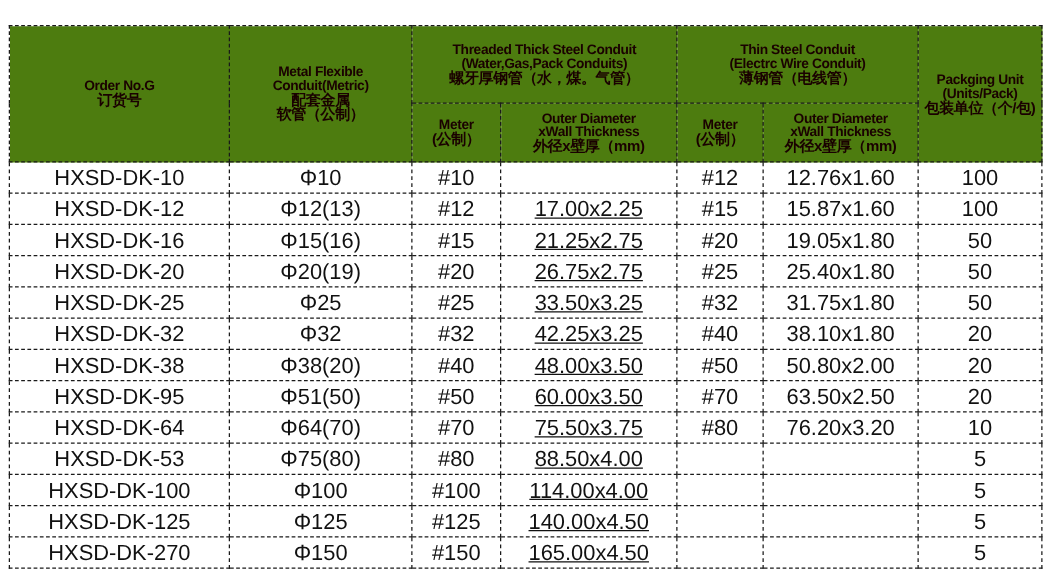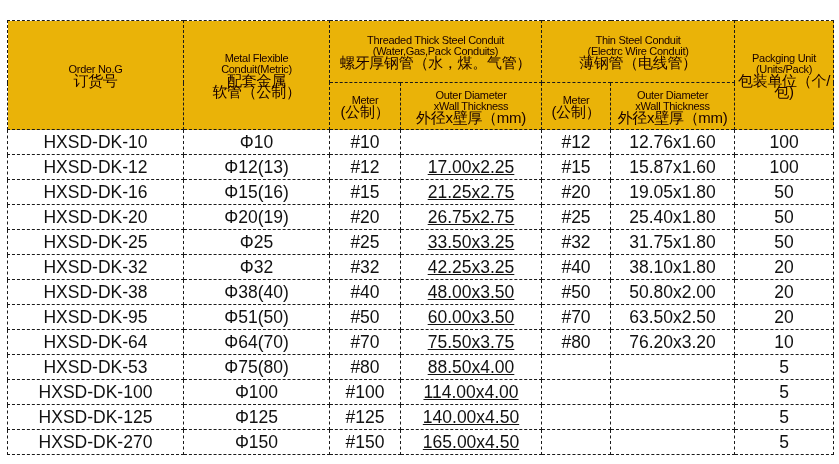--- a/index.html
+++ b/index.html
@@ -8,26 +8,26 @@
   table.spec {
     position: absolute; left: 7px; top: 20px;
     border-collapse: collapse; table-layout: fixed;
     width: 826px;
   }
   table.spec td, table.spec th {
     border: 1px dashed #1a1a1a;
     padding: 0; text-align: center; vertical-align: middle;
   }
   table.spec th {
-    background: #eab308; color: #1a0000;
-    font-weight: normal; font-size: 11px; line-height: 11px;
+    background: #4d7c0f; color: #1a0000;
+    font-weight: bold; font-size: 11px; line-height: 11px;
     letter-spacing: -0.3px;
   }
   th .en { display: block; }
-  th .zh { display: block; font-size: 15px; }
+  th .zh { display: block; font-size: 12px; }
   tr.h1 th { height: 61px; }
   tr.h2 th { height: 46px; }
   tbody td {
     height: 24px; font-size: 17.5px; color: #111;
     line-height: 24px; white-space: nowrap;
   }
   td.order { text-align: left; padding-left: 18px; }
   td.od1 { text-align: left; padding-left: 16px; text-decoration: underline; }
   td.od2 { text-align: left; padding-left: 18px; }
   th.order-h { padding-top: 10px; }
@@ -150,21 +150,21 @@
     <td>Φ32</td>
     <td>#32</td>
     <td class="od1">42.25x3.25</td>
     <td>#40</td>
     <td class="od2">38.10x1.80</td>
     <td>20</td>
   </tr>
 
   <tr>
     <td class="order">HXSD-DK-38</td>
-    <td>Φ38(40)</td>
+    <td>Φ38(20)</td>
     <td>#40</td>
     <td class="od1">48.00x3.50</td>
     <td>#50</td>
     <td class="od2">50.80x2.00</td>
     <td>20</td>
   </tr>
 
   <tr>
     <td class="order">HXSD-DK-95</td>
     <td>Φ51(50)</td>

